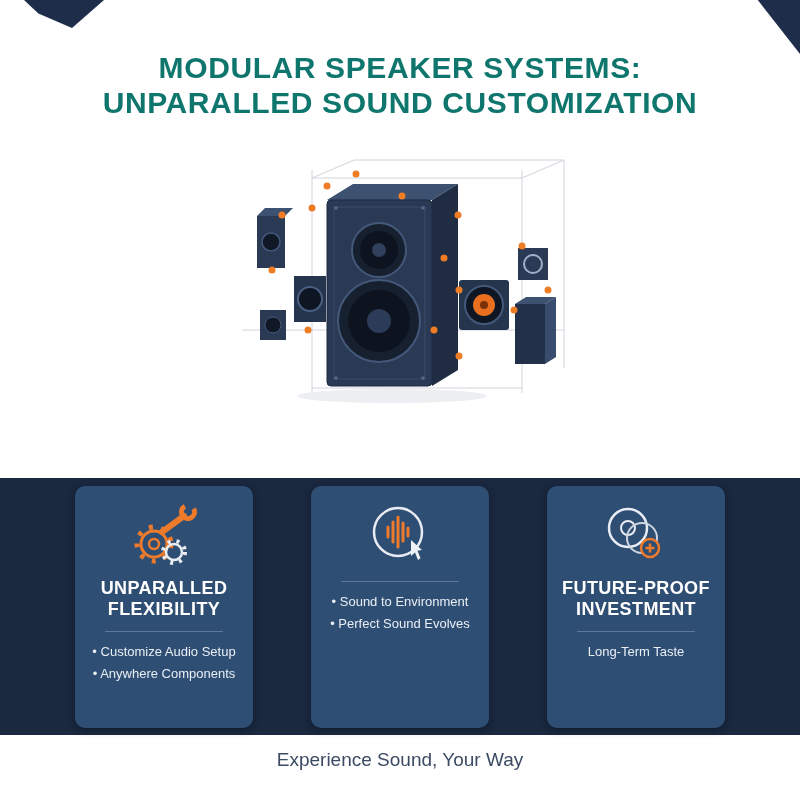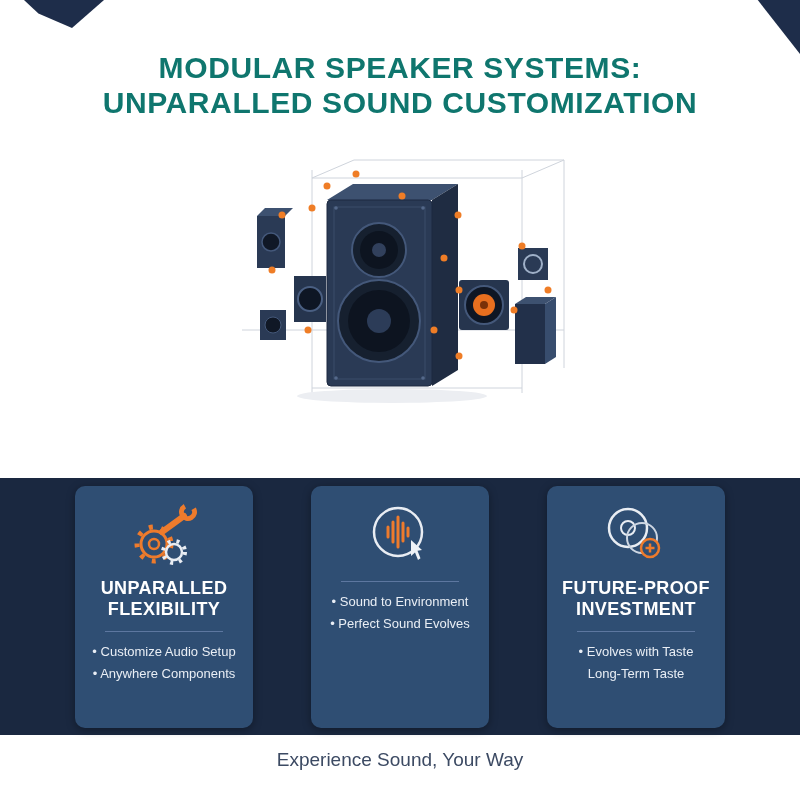--- a/index.html
+++ b/index.html
@@ -160,21 +160,20 @@
       <svg class="card-icon" width="72" height="64" viewBox="0 0 72 64">
         <circle cx="28" cy="26" r="19" fill="none" stroke="#e9edf3" stroke-width="2.5"></circle>
         <circle cx="28" cy="26" r="7" fill="none" stroke="#e9edf3" stroke-width="2"></circle>
         <circle cx="42" cy="36" r="15" fill="none" stroke="#cdd6e2" stroke-width="2"></circle>
         <circle cx="50" cy="46" r="9" fill="#2f4e73" stroke="#ee7b2c" stroke-width="2.5"></circle>
         <line x1="50" y1="41.5" x2="50" y2="50.5" stroke="#ee7b2c" stroke-width="2.5"></line>
         <line x1="45.5" y1="46" x2="54.5" y2="46" stroke="#ee7b2c" stroke-width="2.5"></line>
       </svg>
       <div class="card-title">FUTURE-PROOF INVESTMENT</div>
       <div class="card-divider"></div>
-      <div class="card-item">• Evolves with Taste</div>
       <div class="card-item">Long-Term Taste</div>
     </div>
 
   </div>
 
   <div class="tagline">Experience Sound, Your Way</div>
 
 </div>
 
 </body></html>

